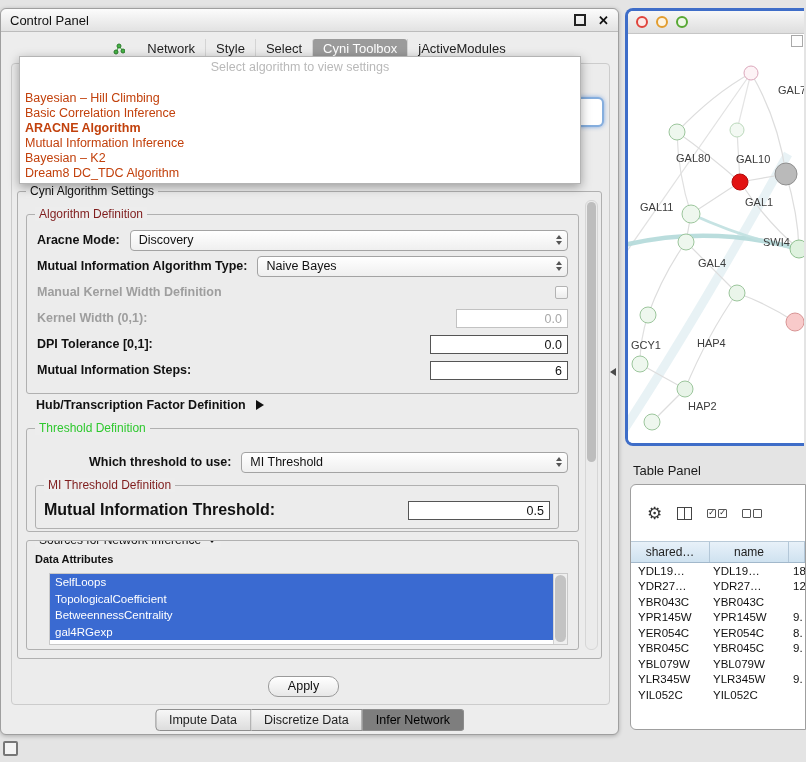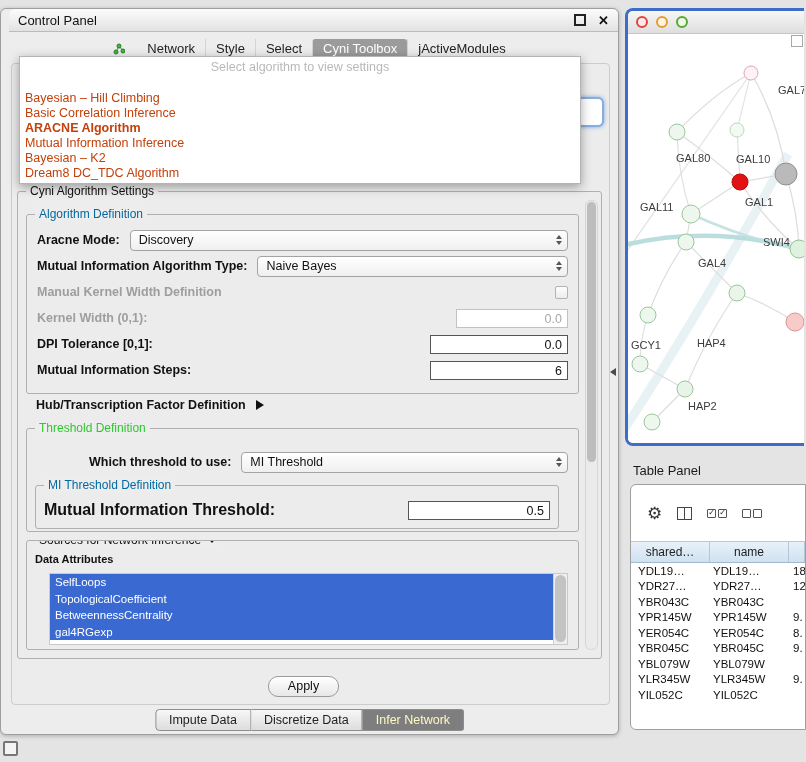--- a/index.html
+++ b/index.html
@@ -3,21 +3,21 @@
 <meta charset="utf-8">
 <style>
   html,body{margin:0;padding:0;}
   body{
     width:806px;height:762px;position:relative;overflow:hidden;
     background:#e4e4e4;font-family:"Liberation Sans",sans-serif;color:#111;
   }
   
   #control-window{position:absolute;left:0;top:8px;width:619px;height:727px;
     background:#ededed;border:1px solid #9f9f9f;border-radius:6px;
-    box-shadow:0 1px 4px rgba(0,0,0,.25);box-sizing:border-box;padding-left:8px;}
+    box-shadow:0 1px 4px rgba(0,0,0,.25);box-sizing:border-box;}
   .titlebar{height:22px;background:linear-gradient(#fcfcfc,#e2e2e2);
     border-bottom:1px solid #bcbcbc;border-radius:6px 6px 0 0;
     display:flex;align-items:center;padding:0 9px;font-size:13px;}
   .titlebar .title{flex:1;}
   .win-restore{width:8px;height:8px;border:2px solid #222;margin-right:12px;}
   .win-close{font-size:13px;font-weight:bold;line-height:1;}
   #content-border{position:absolute;left:10px;top:54px;width:597px;height:640px;
     border:1px solid #cccccc;border-radius:4px;background:#ececec;}
   
   .tabs{position:absolute;left:0;top:30px;width:100%;display:flex;justify-content:center;
@@ -32,21 +32,21 @@
   .popup-items{margin-top:15px;}
   .popup-item{height:15px;line-height:15px;padding-left:5px;color:#c2410c;}
   .popup-item.sel{font-weight:bold;}
   .behind-combo{position:absolute;left:578px;top:88px;width:25px;height:30px;background:#fff;
     border:2px solid #85aede;border-left:none;border-radius:0 6px 6px 0;
     box-shadow:0 0 4px rgba(100,150,220,.8);z-index:5;box-sizing:border-box;}
   
   .fieldset{position:absolute;border:1px solid #b0b0b0;border-radius:3px;box-sizing:border-box;}
   .legend{position:absolute;top:-8px;left:8px;background:#ededed;padding:0 4px;font-size:12px;
     white-space:nowrap;display:flex;align-items:center;}
-  .legend.blue{color:#0369a1;}
+  .legend.blue{color:#7f1d1d;}
   .legend.green{color:#2ec82e;}
   #settings-box{left:16px;top:182px;width:585px;height:468px;}
   #algo-box{left:8px;top:22px;width:553px;height:180px;}
   #threshold-box{left:8px;top:236px;width:553px;height:104px;}
   #mi-box{position:absolute;left:8px;top:56px;right:19px;height:44px;border:1px solid #b0b0b0;
     border-radius:3px;display:flex;align-items:center;padding:6px 8px 0 8px;box-sizing:border-box;}
   #sources-box{left:8px;top:348px;width:553px;height:110px;overflow:hidden;}
   
   .frow{display:flex;align-items:center;height:26px;padding:0 10px;font-size:12.5px;}
   .rows-pad{padding-top:12px;}
@@ -90,21 +90,21 @@
   .list-thumb{position:absolute;left:1px;right:1px;top:1px;bottom:2px;background:#c3c3c3;border-radius:7px;}
   
   #apply-btn{position:absolute;left:267px;top:667px;width:71px;height:21px;
     background:linear-gradient(#ffffff,#e7e7e7);border:1px solid #9a9a9a;border-radius:10px;
     font-size:12.5px;text-align:center;line-height:19px;box-sizing:border-box;}
   #bottom-tabs{position:absolute;top:700px;left:50%;transform:translateX(-50%);display:flex;}
   .btab{height:20px;line-height:20px;padding:0 13px;font-size:12.5px;white-space:nowrap;
     background:linear-gradient(#f7f7f7,#dddddd);border:1px solid #8e8e8e;border-left:none;color:#222;}
   .btab:first-child{border-left:1px solid #8e8e8e;border-radius:4px 0 0 4px;}
   .btab:last-child{border-radius:0 4px 4px 0;}
-  .btab.active{background:#7e7e7e;color:#fef9c3;}
+  .btab.active{background:#7e7e7e;color:#000000;}
   
   #splitter-arrow{position:absolute;left:610px;top:368px;width:0;height:0;
     border-top:4px solid transparent;border-bottom:4px solid transparent;border-right:6px solid #4a4a4a;}
   #corner-icon{position:absolute;left:3px;top:741px;width:11px;height:11px;border:2px solid #777;
     background:#f4f4f4;border-radius:2px;box-sizing:content-box;}
   
   #net-window{position:absolute;left:625px;top:8px;width:179px;height:438px;background:#3e6dc8;
     border-radius:8px 0 0 8px;padding:3px 0 3px 3px;box-sizing:border-box;}
   #net-inner{width:100%;height:100%;background:#fff;border-radius:5px 0 0 5px;overflow:hidden;
     display:flex;flex-direction:column;}

